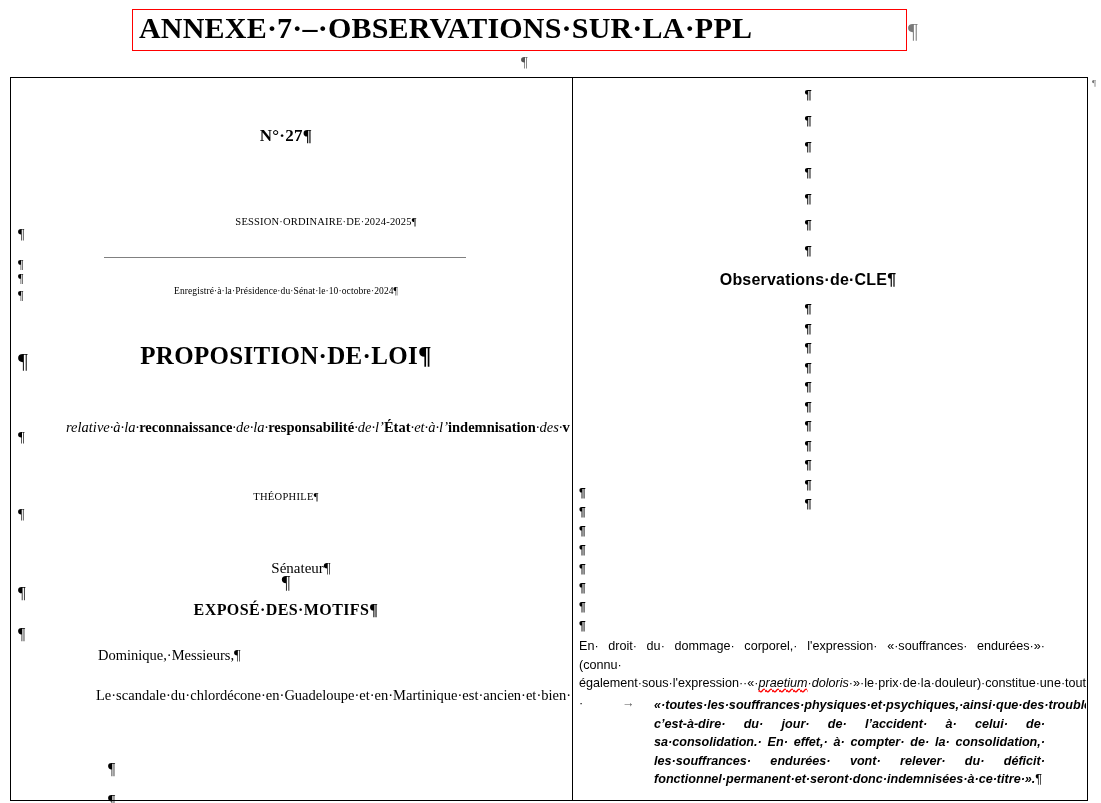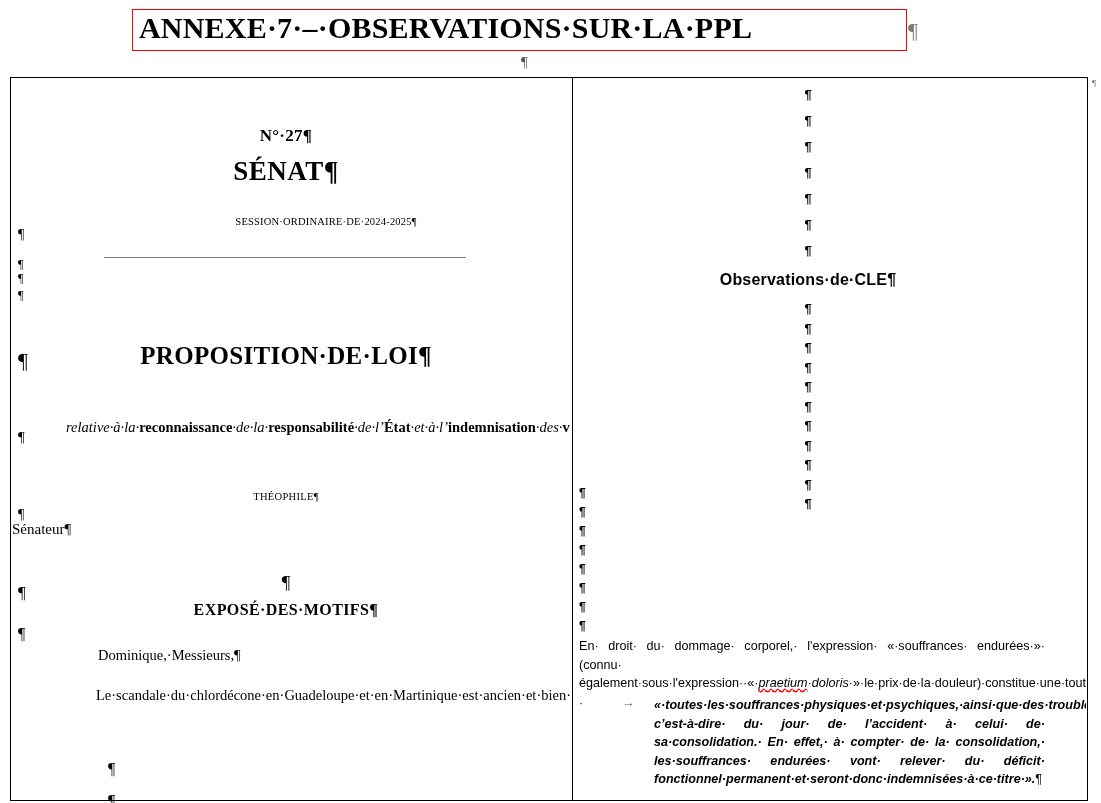--- a/index.html
+++ b/index.html
@@ -144,22 +144,22 @@
 
   .lpres {
     position: absolute; left: 0; top: 371px; width: 548px;
     text-align: center; font-size: 10.5px; letter-spacing: 0.3px;
   }
   .lpar {
     position: absolute; left: 0; top: 390px; width: 548px;
     text-align: center; font-size: 15px;
   }
   .lsen {
-    position: absolute; left: 0; top: 401px; width: 548px;
-    font-size: 15px;
+    position: absolute; left: 0; top: 440px; width: 548px;
+    text-align: center; font-size: 15px; padding-left: 15px;
   }
   .lgapmark {
     position: absolute; left: 0; top: 452px; width: 548px;
     text-align: center; font-size: 19px;
   }
   .lexpose {
     position: absolute; left: 0; top: 481px; width: 548px;
     text-align: center; font-weight: bold; font-size: 16px;
     letter-spacing: 0.4px;
   }
@@ -261,23 +261,23 @@
     <div class="mk" style="left: 18px; top: 350px; font-size: 22px;">¶</div>
     <div class="mk" style="left: 18px; top: 430px; font-size: 15px;">¶</div>
     <div class="mk" style="left: 18px; top: 508px; font-size: 14px;">¶</div>
     <div class="mk" style="left: 18px; top: 584px; font-size: 17px;">¶</div>
     <div class="mk" style="left: 18px; top: 626px; font-size: 16px;">¶</div>
   </div>
 
 <div class="col-left">
   <div class="lc-inner">
     <div class="lnum">N°·27¶</div>
-    <div class="lsenat">SÉNAT¶</div>
     <div class="lsession">SESSION·ORDINAIRE·DE·2024-2025¶</div>
     <div class="lrule"></div>
+    <div class="lenreg">Enregistré·à·la·Présidence·du·Sénat·le·10·octobre·2024¶</div>
     <div class="lppl">PROPOSITION·DE·LOI¶</div>
     <div class="lsub"><i>relative·à·la·</i><b>reconnaissance</b><i>·de·la·</i><b>responsabilité</b><i>·de·l’</i><b>État</b><i>·et·à·l’</i><b>indemnisation</b><i>·des·</i><b>victimes</b></div>
     <div class="lpres">THÉOPHILE¶</div>
     <div class="lsen">Sénateur¶</div>
     <div class="lgapmark">¶</div>
     <div class="lexpose">EXPOSÉ·DES·MOTIFS¶</div>
     <div class="lmesdames">Dominique,·Messieurs,¶</div>
     <div class="lbody">
       <span>Le·scandale·du·chlordécone·en·Guadeloupe·et·en·Martinique·est·ancien·et·bien·connu·et·il·revient·aujourd’hui·au·législateur·d’inscrire·définitivement·dans·la·loi·le·droit·pour·les·victimes·de·ce·pesticide·d’être·indemnisées·des·</span>
     </div>

